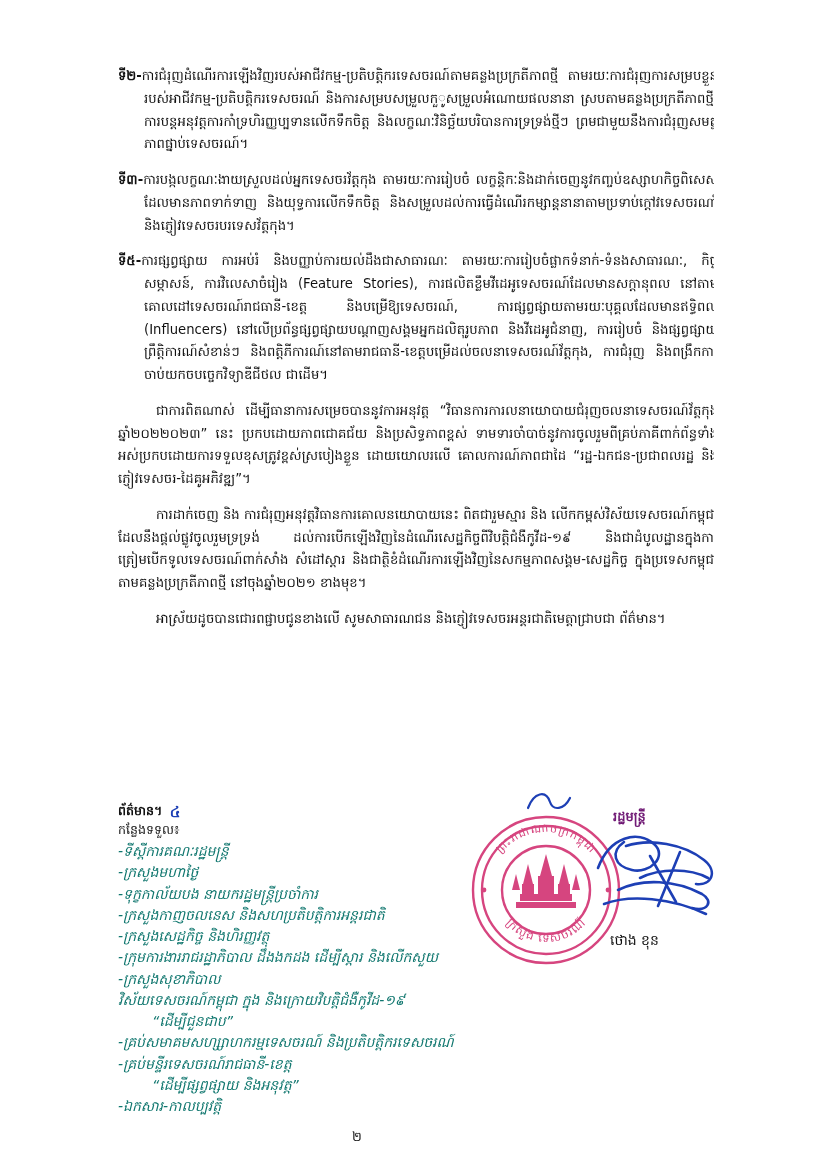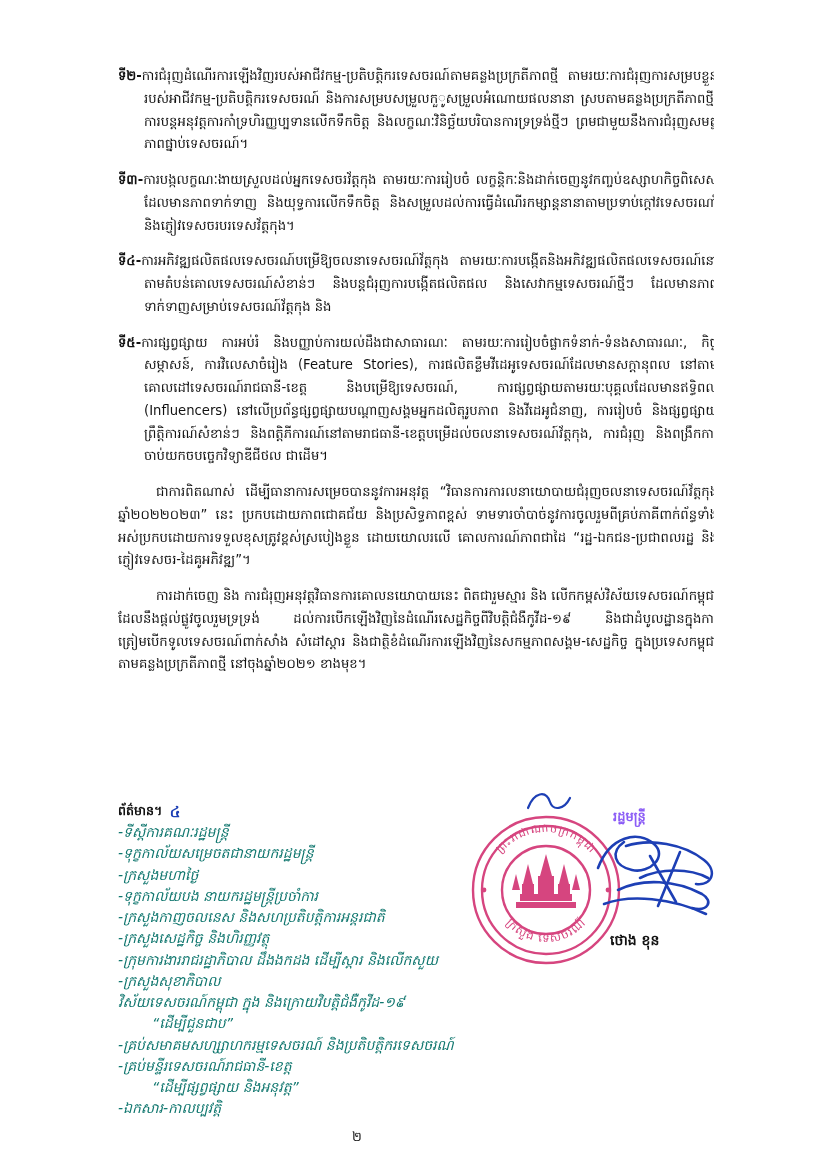--- a/index.html
+++ b/index.html
@@ -74,28 +74,28 @@
     top: 786px;
     width: 330px;
     height: 220px;
   }
   .minister-label {
     position: absolute;
     left: 183px;
     top: 22px;
     font-size: 13px;
     font-weight: bold;
-    color: #8b5cf6;
+    color: #701a75;
   }
   .minister-name {
     position: absolute;
     left: 180px;
     top: 145px;
     font-size: 14px;
-    font-weight: bold;
+    font-weight: normal;
     color: #111;
   }
   
   .stamp {
     position: absolute;
     left: 40px;
     top: 28px;
     width: 152px;
     height: 152px;
   }
@@ -147,46 +147,46 @@
   <div class="doc-body">
 
     <p class="para hang">
       <span class="lead">ទី២-</span><span>ការជំរុញដំណើរការឡើងវិញរបស់អាជីវកម្ម-ប្រតិបត្តិករទេសចរណ៍តាមគន្លងប្រក្រតីភាពថ្មី តាមរយៈការជំរុញការសម្របខ្លួនរបស់អាជីវកម្ម-ប្រតិបត្តិករទេសចរណ៍ និងការសម្របសម្រួលកួូសម្រួលអំណោយផលនានា ស្របតាមគន្លងប្រក្រតីភាពថ្មី, ការបន្តអនុវត្តការកាំទ្រហិរញ្ញប្បទានលើកទឹកចិត្ត និងលក្ខណៈវិនិច្ឆ័យបរិបានការទ្រទ្រង់ថ្មីៗ ព្រមជាមួយនឹងការជំរុញសមត្ថភាពផ្នាប់ទេសចរណ៍។</span>
     </p>
 
     <p class="para hang">
       <span class="lead">ទី៣-</span><span>ការបង្កលក្ខណៈងាយស្រួលដល់អ្នកទេសចរវ័ត្តកុង តាមរយៈការរៀបចំ លក្ខន្តិកៈនិងដាក់ចេញនូវកញ្ចប់ឧស្សាហកិច្ចពិសេសដែលមានភាពទាក់ទាញ និងយុទ្ធការលើកទឹកចិត្ត និងសម្រួលដល់ការធ្វើដំណើរកម្សាន្តនានាតាមប្រទាប់ក្តៅវទេសចរណាំ និងភ្ញៀវទេសចរបរទេសវ័ត្តកុង។</span>
     </p>
 
-    <p class="para hang">
-      <span class="lead">ទី៤-</span><span>ការអភិវឌ្ឍផលិតផលទេសចរណ៍បម្រើឱ្យចលនាទេសចរណ៍វ័ត្តកុង តាមរយៈការបង្កើតនិងអភិវឌ្ឍផលិតផលទេសចរណ៍នៅតាមតំបន់គោលទេសចរណ៍សំខាន់ៗ និងបន្តជំរុញការបង្កើតផលិតផល និងសេវាកម្មទេសចរណ៍ថ្មីៗ ដែលមានភាពទាក់ទាញសម្រាប់ទេសចរណ៍វ័ត្តកុង និង</span>
-    </p>
 
     <p class="para hang">
       <span class="lead">ទី៥-</span><span>ការផ្សព្វផ្សាយ ការអប់រំ និងបញ្ញាប់ការយល់ដឹងជាសាធារណៈ តាមរយៈការរៀបចំផ្លាកទំនាក់-ទំនងសាធារណៈ, កិច្ចសម្ភាសន៍, ការវិលេសាចំរៀង (Feature Stories), ការផលិតខ្លឹមវីដេអូទេសចរណ៍ដែលមានសក្តានុពល នៅតាមគោលដៅទេសចរណ៍រាជធានី-ខេត្ត និងបម្រើឱ្យទេសចរណ៍, ការផ្សព្វផ្សាយតាមរយៈបុគ្គលដែលមានឥទ្ធិពល (Influencers) នៅលើប្រព័ន្ធផ្សព្វផ្សាយបណ្ដាញសង្គមអ្នកដលិតុរូបភាព និងវីដេអូជំនាញ, ការរៀបចំ និងផ្សព្វផ្សាយព្រឹត្តិការណ៍សំខាន់ៗ និងពត្តិភីការណ៍នៅតាមរាជធានី-ខេត្តបម្រើដល់ចលនាទេសចរណ៍វ័ត្តកុង, ការជំរុញ និងពង្រឹកការចាប់យកចបច្ចេកវិទ្យាឌីជីថល ជាដើម។</span>
     </p>
 
     <p class="para indent para-gap">
       <span>ជាការពិតណាស់ ដើម្បីធានាការសម្រេចបាននូវការអនុវត្ត “វិធានការការលនាយោបាយជំរុញចលនាទេសចរណ៍វ័ត្តកុង ឆ្នាំ២០២២០២៣” នេះ ប្រកបដោយភាពជោគជ័យ និងប្រសិទ្ធភាពខ្ពស់ ទាមទារចាំបាច់នូវការចូលរួមពីគ្រប់ភាគីពាក់ព័ន្ធទាំងអស់ប្រកបដោយការទទួលខុសត្រូវខ្ពស់ស្របៀងខ្លួន ដោយយោលរលើ គោលការណ៍ភាពជាដៃ “រដ្ឋ-ឯកជន-ប្រជាពលរដ្ឋ និងភ្ញៀវទេសចរ-ដៃគូអភិវឌ្ឍ”។</span>
     </p>
 
     <p class="para indent">
       <span>ការដាក់ចេញ និង ការជំរុញអនុវត្តវិធានការគោលនយោបាយនេះ ពិតជារួមស្មារ និង លើកកម្ពស់វិស័យទេសចរណ៍កម្ពុជា ដែលនឹងផ្ដល់ផ្លូវចូលរួមទ្រទ្រង់ ដល់ការបើកឡើងវិញនៃដំណើរសេដ្ឋកិច្ចពីវិបត្តិជំងឺកូវីដ-១៩ និងជាដំបូលដ្ឋានក្នុងការត្រៀមបើកទូលទេសចរណ៍ពាក់សាំង សំដៅស្ដារ និងជាត្ថិខំដំណើរការឡើងវិញនៃសកម្មភាពសង្គម-សេដ្ឋកិច្ច ក្នុងប្រទេសកម្ពុជា តាមគន្លងប្រក្រតីភាពថ្មី នៅចុងឆ្នាំ២០២១ ខាងមុខ។</span>
     </p>
 
+    <p class="para indent">
+      <span>អាស្រ័យដូចបានជោរពផ្ជាបជូនខាងលើ សូមសាធារណជន និងភ្ញៀវទេសចរអន្តរជាតិមេត្តាជ្រាបជា ព័ត៌មាន។</span>
+    </p>
   </div>
 
   <div class="footer-block">
     <div class="noted-line">
       <span>ព័ត៌មាន។</span>
       <span class="noted-mark">៤</span>
     </div>
+    <div class="cc-title">កន្លែងទទួល៖</div>
     <div class="cc-list">
       <div>-ទីស្ដីការគណៈរដ្ឋមន្ត្រី</div>
-      <div>-ទុក្ខកាល័យសម្រេចតជានាយករដ្ឋមន្ត្រី</div>
       <div>-ក្រសួងមហាថ្ងៃ</div>
       <div>-ទុក្ខកាល័យបង នាយករដ្ឋមន្ត្រីប្រចាំការ</div>
       <div>-ក្រសួងកាញចលនេស និងសហប្រតិបត្តិការអន្តរជាតិ</div>
       <div>-ក្រសួងសេដ្ឋកិច្ច និងហិរញ្ញវត្ថុ</div>
       <div>-ក្រុមការងាររាជរដ្ឋាភិបាល ដឹងងកដង ដើម្បីស្ដារ និងលើកសួយ</div>
       <div>-ក្រសួងសុខាភិបាល</div>
       <div>វិស័យទេសចរណ៍កម្ពុជា ក្នុង និងក្រោយវិបត្តិជំងឺកូវីដ-១៩</div>
       <div class="cc-indent">“ដើម្បីជួនជាប”</div>
       <div>-គ្រប់សមាគមសហ្ស្សាហករម្មទេសចរណ៍ និងប្រតិបត្តិករទេសចរណ៍</div>
       <div>-គ្រប់មន្ទីរទេសចរណ៍រាជធានី-ខេត្ត</div>

